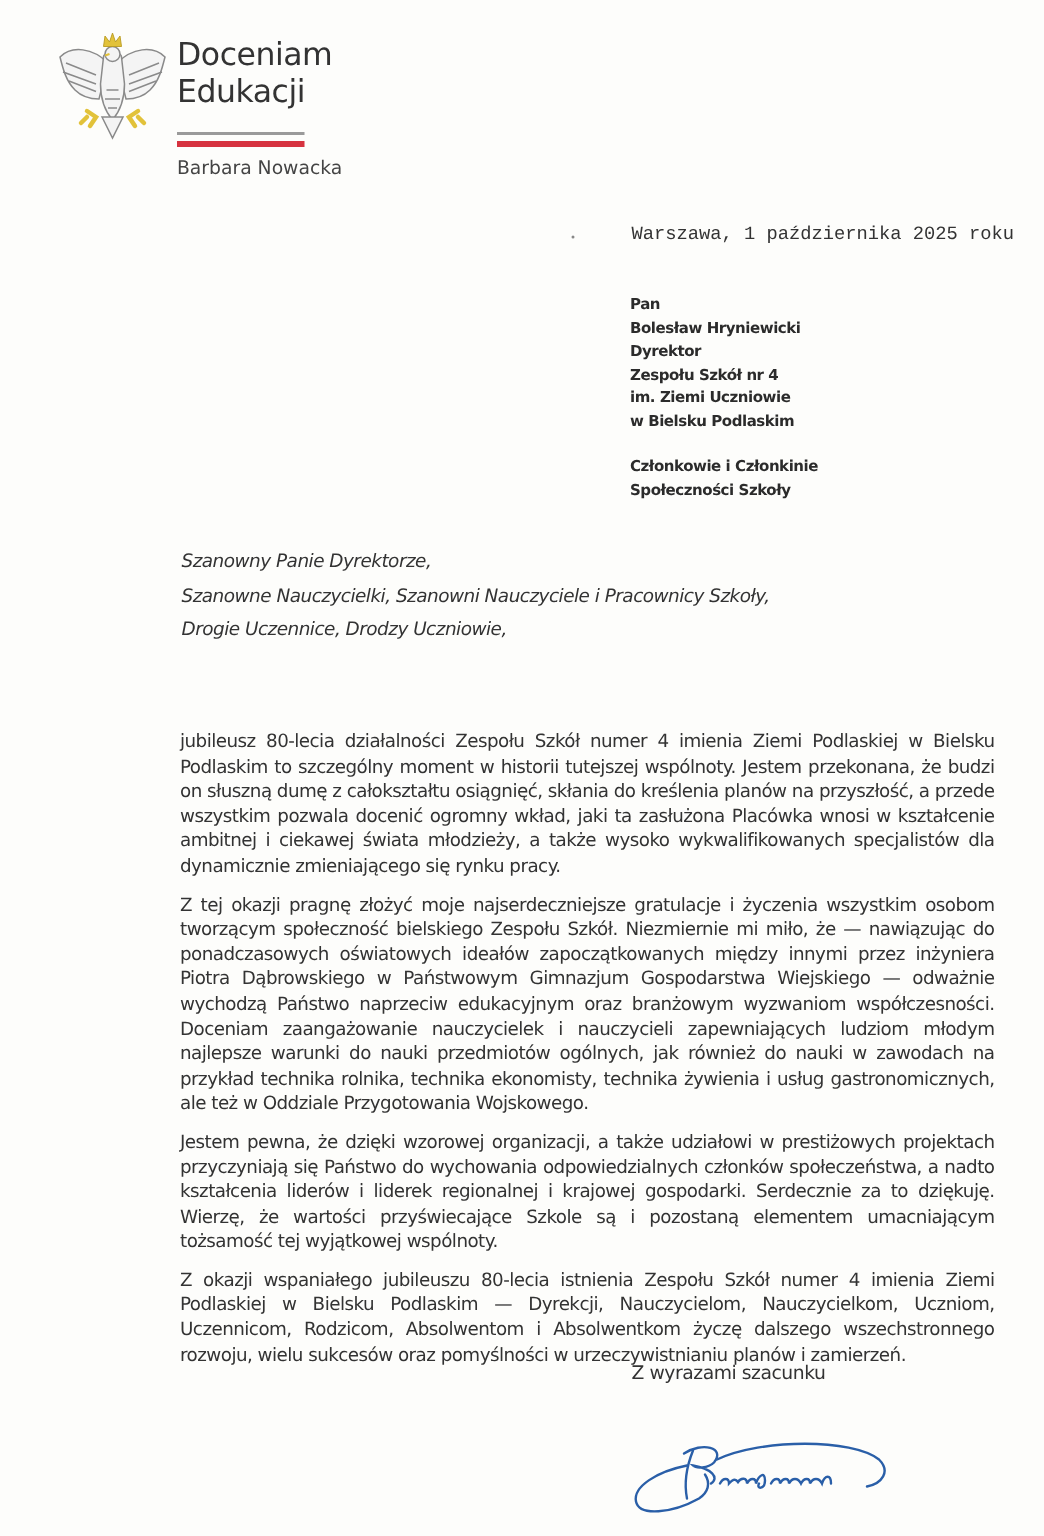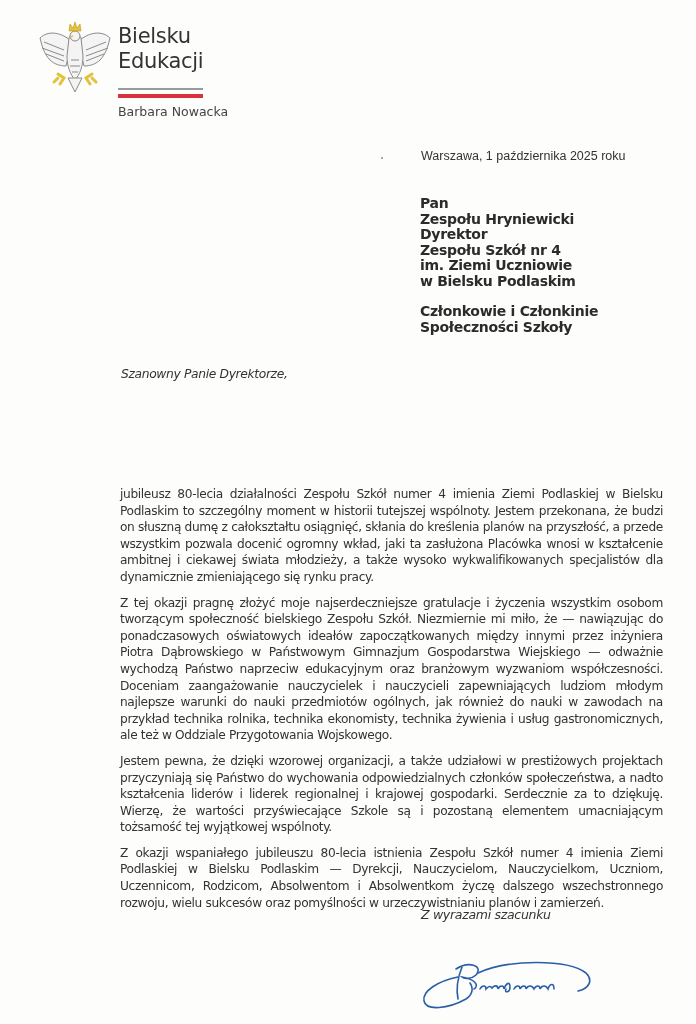--- a/index.html
+++ b/index.html
@@ -6,29 +6,29 @@
   body {
     width: 696px; height: 1024px; background: #fdfdfb; position: relative; overflow: hidden;
     font-family: "Liberation Sans", "DejaVu Sans", sans-serif; color: #2b2b2b;
   }
   .logo { position: absolute; left: 36px; top: 16px; width: 78px; height: 82px; }
   .brand { position: absolute; left: 118px; top: 24px; font-size: 21px; line-height: 25px; color: #333; font-family: "DejaVu Sans", sans-serif; letter-spacing: -0.3px; }
   .rule-gray { position: absolute; left: 118px; top: 88px; width: 85px; height: 2px; background: #9a9a9a; }
   .rule-red { position: absolute; left: 118px; top: 94px; width: 85px; height: 4px; background: #d6333f; }
   .minister-name { position: absolute; left: 118px; top: 104px; font-size: 12.5px; color: #444; font-family: "DejaVu Sans", sans-serif; }
   .dot { position: absolute; left: 381px; top: 157px; width: 2px; height: 2px; background: #888; border-radius: 1px; }
-  .date { position: absolute; left: 421px; top: 149px; font-size: 12.5px; color: #333; font-family: Liberation Sans, sans-serif; }
-  .addressee { position: absolute; left: 420px; top: 196px; font-size: 14px; line-height: 15.5px; font-weight: bold; color: #2b2b2b; font-family: "DejaVu Sans", sans-serif; letter-spacing: -0.3px; }
+  .date { position: absolute; left: 421px; top: 149px; font-size: 12.5px; color: #333; font-family: Liberation Mono, monospace; }
+  .addressee { position: absolute; left: 420px; top: 196px; font-size: 10px; line-height: 15.5px; font-weight: bold; color: #2b2b2b; font-family: "DejaVu Sans", sans-serif; letter-spacing: -0.3px; }
   .addressee div { white-space: nowrap; }
   .addressee .gap { height: 15px; }
   .salutations { position: absolute; left: 121px; top: 367px; font-size: 12.3px; font-style: italic; color: #333; font-family: "DejaVu Sans", sans-serif; letter-spacing: -0.35px; }
   .salutations div { height: 22.5px; white-space: nowrap; }
   .body-text { position: absolute; left: 120px; top: 486px; width: 555px; font-size: 12.2px; line-height: 16.6px; color: #333; font-family: "DejaVu Sans", sans-serif; letter-spacing: -0.35px; text-align: justify; }
   .body-text p { margin: 0 12px 9px 0; }
-  .closing { position: absolute; left: 421px; top: 907px; font-size: 12.5px; font-style: italic; color: #333; font-family: "DejaVu Sans", sans-serif; letter-spacing: -0.3px; }
+  .closing { position: absolute; left: 421px; top: 907px; font-size: 12.5px; color: #333; font-family: "DejaVu Sans", sans-serif; letter-spacing: -0.3px; }
   .signature { position: absolute; left: 418px; top: 955px; width: 180px; height: 60px; }
 </style>
 </head>
 <body>
 
 <svg class="logo" viewBox="0 0 78 82">
   <g fill="#f4f4f4" stroke="#8a8a8a" stroke-width="1">
 
     <path d="M36 26 C26 16 12 14 4 22 C6 30 8 38 14 44 C18 48 24 50 30 50 Z"></path>
     <path d="M8 26 L28 34 M6 32 L28 40 M10 38 L28 45" fill="none"></path>
@@ -45,44 +45,46 @@
   </g>
 
   <path d="M33 15 L34 8 L37 12 L39 6 L41 12 L44 8 L45 15 Z" fill="#e2c23a" stroke="#b89a20" stroke-width="0.6"></path>
 
   <path d="M22 58 L28 62 L24 68 M22 62 L18 66" fill="none" stroke="#e2c23a" stroke-width="3" stroke-linecap="round"></path>
   <path d="M56 58 L50 62 L54 68 M56 62 L60 66" fill="none" stroke="#e2c23a" stroke-width="3" stroke-linecap="round"></path>
   <path d="M37 20 L34 21" stroke="#e2c23a" stroke-width="1.5"></path>
 </svg>
 
 <div class="brand">
-  <div>Bielsku</div>
+  <div>Doceniam</div>
   <div>Edukacji</div>
 </div>
 <div class="rule-gray"></div>
 <div class="rule-red"></div>
 <div class="minister-name">Barbara Nowacka</div>
 
 <div class="dot"></div>
 <div class="date">Warszawa, 1 października 2025 roku</div>
 
 <div class="addressee">
   <div>Pan</div>
-  <div>Zespołu Hryniewicki</div>
+  <div>Bolesław Hryniewicki</div>
   <div>Dyrektor</div>
   <div>Zespołu Szkół nr 4</div>
   <div>im. Ziemi Uczniowie</div>
   <div>w Bielsku Podlaskim</div>
   <div class="gap"></div>
   <div>Członkowie i Członkinie</div>
   <div>Społeczności Szkoły</div>
 </div>
 
 <div class="salutations">
   <div>Szanowny Panie Dyrektorze,</div>
+  <div>Szanowne Nauczycielki, Szanowni Nauczyciele i Pracownicy Szkoły,</div>
+  <div>Drogie Uczennice, Drodzy Uczniowie,</div>
 </div>
 
 <div class="body-text">
   <p>jubileusz 80-lecia działalności Zespołu Szkół numer 4 imienia Ziemi Podlaskiej w Bielsku Podlaskim to szczególny moment w historii tutejszej wspólnoty. Jestem przekonana, że budzi on słuszną dumę z całokształtu osiągnięć, skłania do kreślenia planów na przyszłość, a przede wszystkim pozwala docenić ogromny wkład, jaki ta zasłużona Placówka wnosi w kształcenie ambitnej i ciekawej świata młodzieży, a także wysoko wykwalifikowanych specjalistów dla dynamicznie zmieniającego się rynku pracy.</p>
   <p>Z tej okazji pragnę złożyć moje najserdeczniejsze gratulacje i życzenia wszystkim osobom tworzącym społeczność bielskiego Zespołu Szkół. Niezmiernie mi miło, że — nawiązując do ponadczasowych oświatowych ideałów zapoczątkowanych między innymi przez inżyniera Piotra Dąbrowskiego w Państwowym Gimnazjum Gospodarstwa Wiejskiego — odważnie wychodzą Państwo naprzeciw edukacyjnym oraz branżowym wyzwaniom współczesności. Doceniam zaangażowanie nauczycielek i nauczycieli zapewniających ludziom młodym najlepsze warunki do nauki przedmiotów ogólnych, jak również do nauki w zawodach na przykład technika rolnika, technika ekonomisty, technika żywienia i usług gastronomicznych, ale też w Oddziale Przygotowania Wojskowego.</p>
   <p>Jestem pewna, że dzięki wzorowej organizacji, a także udziałowi w prestiżowych projektach przyczyniają się Państwo do wychowania odpowiedzialnych członków społeczeństwa, a nadto kształcenia liderów i liderek regionalnej i krajowej gospodarki. Serdecznie za to dziękuję. Wierzę, że wartości przyświecające Szkole są i pozostaną elementem umacniającym tożsamość tej wyjątkowej wspólnoty.</p>
   <p>Z okazji wspaniałego jubileuszu 80-lecia istnienia Zespołu Szkół numer 4 imienia Ziemi Podlaskiej w Bielsku Podlaskim — Dyrekcji, Nauczycielom, Nauczycielkom, Uczniom, Uczennicom, Rodzicom, Absolwentom i Absolwentkom życzę dalszego wszechstronnego rozwoju, wielu sukcesów oraz pomyślności w urzeczywistnianiu planów i zamierzeń.</p>
 </div>
 
 <div class="closing">Z wyrazami szacunku</div>

